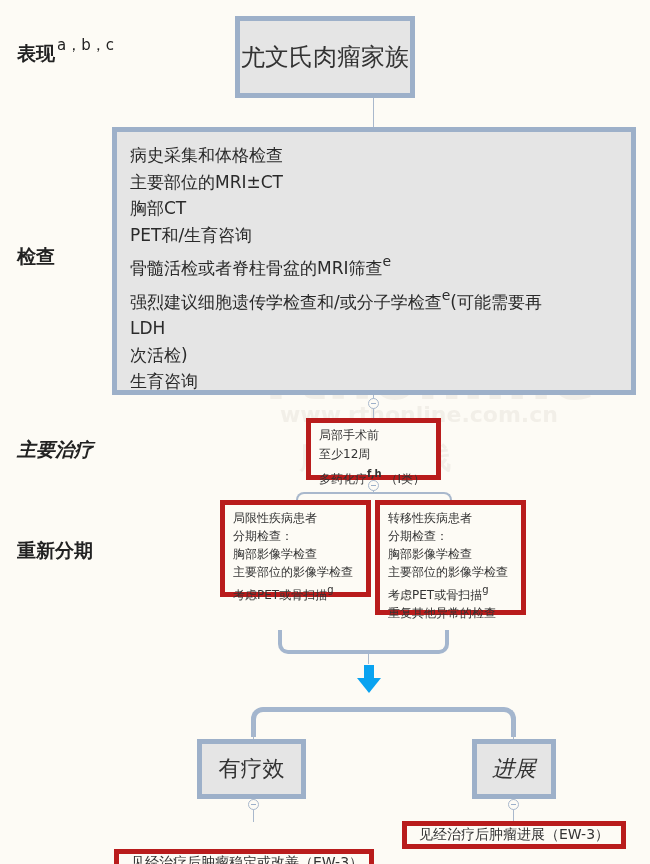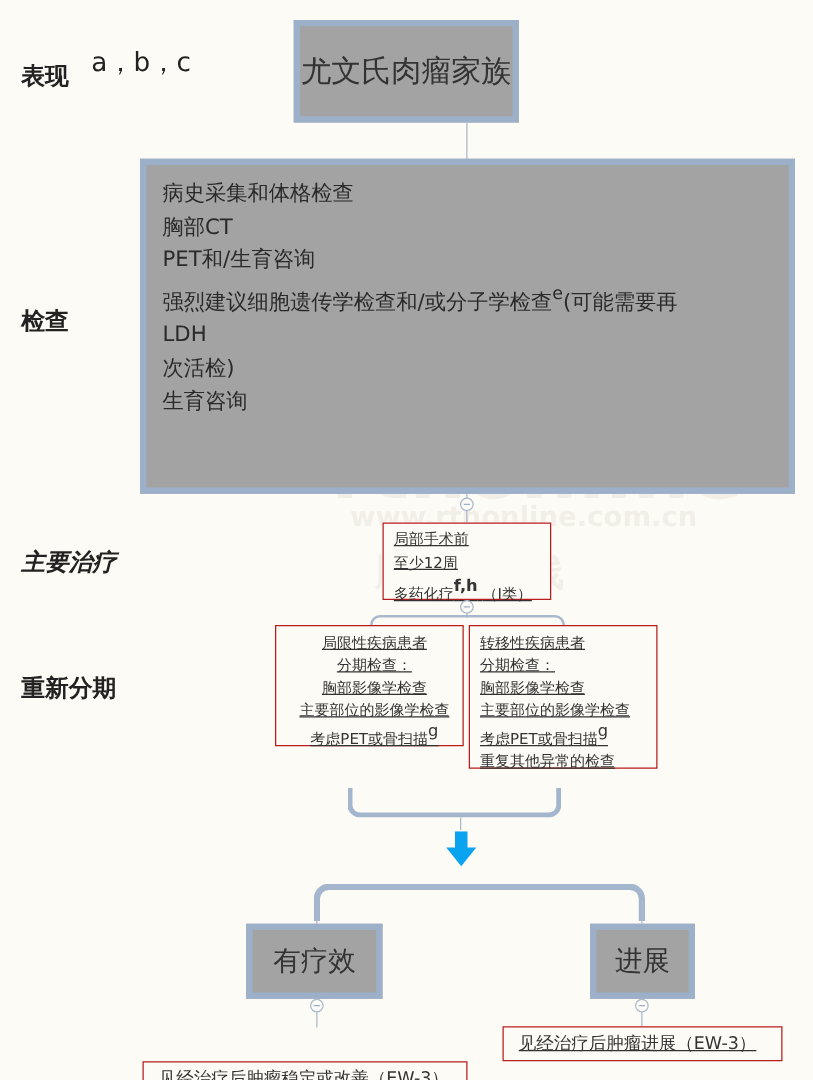--- a/index.html
+++ b/index.html
@@ -4,36 +4,36 @@
 <style>
   html, body { margin:0; padding:0; }
   body {
     width:650px; height:864px; position:relative; overflow:hidden;
     background:#fdfbf5;
     font-family:"DejaVu Sans", "Liberation Sans", sans-serif;
     color:#333;
   }
   .abs { position:absolute; }
   .rowlabel { font-size:19px; font-weight:bold; color:#222; }
-  .rowlabel sup { font-size:21px; font-weight:normal; vertical-align:10px; margin-left:18px; }
-  .thick { border:5px solid #9db0c9; background:#a3a3a3; box-sizing:border-box; }
-  .thin { border:1px solid #b91c1c; background:#fdfbf5; box-sizing:border-box;text-decoration:underline; }
+  .rowlabel sup { font-size:15px; font-weight:normal; vertical-align:10px; margin-left:2px; }
+  .thick { border:5px solid #9db0c9; background:#e5e5e5; box-sizing:border-box; }
+  .thin { border:5px solid #b91c1c; background:#fdfbf5; box-sizing:border-box; }
   .vline { background:#a9b8cc; width:1px; }
   .collapse {
     width:11px; height:11px; border:1px solid #a9b8cc; border-radius:50%;
     background:#fdfbf5; box-sizing:border-box;
   }
   .collapse::after {
     content:""; position:absolute; left:2px; right:2px; top:4px; height:1px; background:#9db0c9;
   }
   .title-node { display:flex; align-items:center; justify-content:center; font-size:24px; color:#333; }
   .exam-text { font-size:17px; line-height:26.5px; color:#2a2a2a; padding:10px 0 0 13px; }
   .exam-text sup { font-size:14px; vertical-align:8px; }
   .small { font-size:12px; line-height:18px; color:#333; padding:4px 0 0 8px; }
-  .small sup { font-size:13px; vertical-align:6px; font-weight:bold; }
+  .small sup { font-size:10px; vertical-align:6px; font-weight:bold; }
   .brace-top {
     border:2px solid #a9b8cc; border-bottom:none; border-radius:8px 8px 0 0; box-sizing:border-box;
   }
   .brace-bottom {
     border:4px solid #a4b6ce; border-top:none; border-radius:0 0 10px 10px; box-sizing:border-box;
   }
   .brace-top-thick {
     border:5px solid #a4b6ce; border-bottom:none; border-radius:12px 12px 0 0; box-sizing:border-box;
   }
   .result-node { display:flex; align-items:center; justify-content:center; font-size:22px; color:#333; }
@@ -55,22 +55,24 @@
 <div class="abs rowlabel" style="left:17px;top:538px;">重新分期</div>
 
 <div class="abs thick title-node" style="left:235px;top:16px;width:180px;height:82px;">
   <span>尤文氏肉瘤家族</span>
 </div>
 <div class="abs vline" style="left:373px;top:98px;height:31px;"></div>
 
 <div class="abs thick" style="left:112px;top:127px;width:524px;height:268px;">
   <div class="exam-text">
     <div>病史采集和体格检查</div>
+    <div>主要部位的MRI±CT</div>
     <div>胸部CT</div>
     <div>PET和/生育咨询</div>
+    <div><span>骨髓活检或者脊柱骨盆的MRI筛查</span><sup>e</sup></div>
     <div><span>强烈建议细胞遗传学检查和/或分子学检查</span><sup>e</sup><span>(可能需要再</span></div>
     <div>LDH</div>
     <div>次活检)</div>
     <div>生育咨询</div>
   </div>
 </div>
 
 <div class="abs vline" style="left:373px;top:395px;height:24px;"></div>
 <div class="abs collapse" style="left:368px;top:398px;"></div>
 
@@ -79,21 +81,21 @@
     <div>局部手术前</div>
     <div>至少12周</div>
     <div><span>多药化疗</span><sup>f,h</sup>&nbsp;<span>（I类）</span></div>
   </div>
 </div>
 
 <div class="abs vline" style="left:373px;top:480px;height:14px;"></div>
 <div class="abs collapse" style="left:368px;top:480px;"></div>
 <div class="abs brace-top" style="left:296px;top:492px;width:156px;height:10px;"></div>
 
-<div class="abs thin" style="left:220px;top:500px;width:151px;height:97px;text-align:center;">
+<div class="abs thin" style="left:220px;top:500px;width:151px;height:97px;">
   <div class="small">
     <div>局限性疾病患者</div>
     <div>分期检查：</div>
     <div>胸部影像学检查</div>
     <div>主要部位的影像学检查</div>
     <div><span>考虑PET或骨扫描</span><sup style="font-weight:normal">g</sup></div>
   </div>
 </div>
 <div class="abs thin" style="left:375px;top:500px;width:151px;height:115px;">
   <div class="small">
@@ -113,21 +115,21 @@
   <polygon points="1,13 25,13 13,28" fill="#0aa3f0"></polygon>
 </svg>
 
 <div class="abs brace-top-thick" style="left:251px;top:707px;width:265px;height:30px;"></div>
 <div class="abs vline" style="left:253px;top:720px;height:19px;"></div>
 <div class="abs vline" style="left:513px;top:720px;height:19px;"></div>
 
 <div class="abs thick result-node" style="left:197px;top:739px;width:109px;height:60px;">
   <span>有疗效</span>
 </div>
-<div class="abs thick result-node" style="left:472px;top:739px;width:84px;height:60px;">
+<div class="abs thick result-node" style="left:472px;top:739px;width:84px;height:60px;font-style:italic;">
   <span>进展</span>
 </div>
 
 <div class="abs vline" style="left:253px;top:799px;height:23px;"></div>
 <div class="abs collapse" style="left:248px;top:799px;"></div>
 <div class="abs vline" style="left:513px;top:799px;height:23px;"></div>
 <div class="abs collapse" style="left:508px;top:799px;"></div>
 
 <div class="abs thin footer-node" style="left:114px;top:821px;width:260px;height:28px;margin-top:28px;">
   <span>见经治疗后肿瘤稳定或改善（EW-3）</span>

